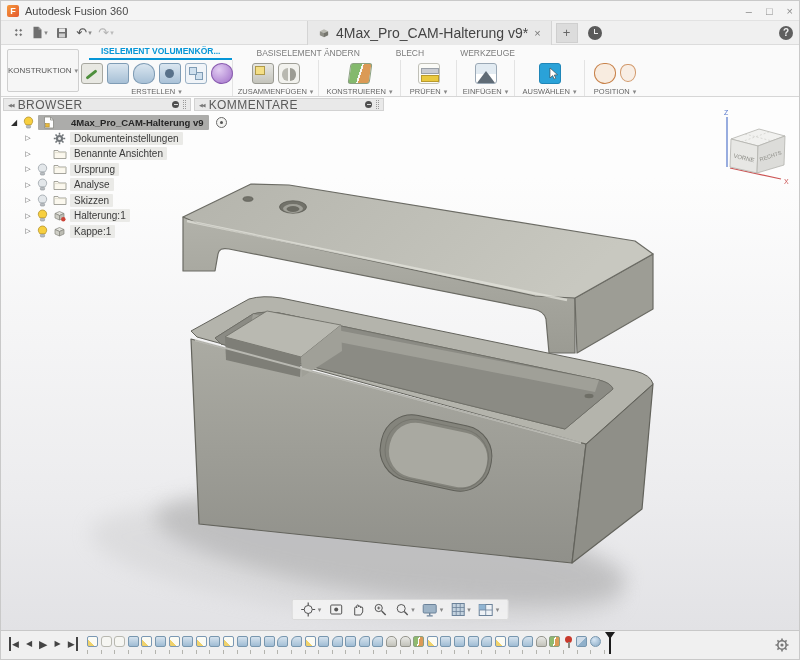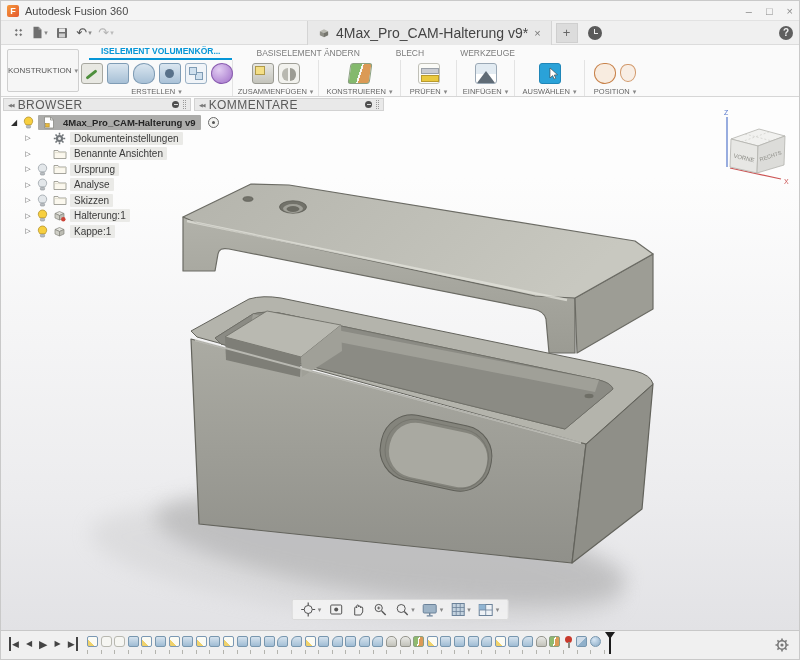--- a/index.html
+++ b/index.html
@@ -85,21 +85,21 @@
 
   
   .tree { position:absolute; left:8px; top:18px; font-size:10px; color:#3a3a3a; }
   .trow { display:flex; align-items:center; height:15.5px; gap:3px; }
   .trow.child { margin-left:14px; }
   .tri { width:10px; font-size:7px; color:#555; text-align:center; flex:none; }
   .tri.root { color:#2d2d2d; font-size:8px; }
   .bulbcell { width:13px; display:flex; justify-content:center; flex:none; }
   .ticon { width:15px; display:flex; justify-content:center; flex:none; }
   .tlabel { background:rgba(233,233,230,.95); padding:0 4px; line-height:13px; border-radius:1px; white-space:nowrap; }
-  .root-pill { display:flex; align-items:center; gap:7px; background:#acacaa; padding:1px 5px 1px 3px; border-radius:1px; color:#262626; font-weight:bold; font-size:9.5px; }
+  .root-pill { display:flex; align-items:center; gap:15px; background:#acacaa; padding:1px 5px 1px 3px; border-radius:1px; color:#262626; font-weight:bold; font-size:9.5px; }
   .radio-activate { width:11px; height:11px; border:1px solid #6a6a6a; border-radius:50%; margin-left:4px; position:relative; background:#f4f4f2; flex:none; }
   .radio-activate::after { content:""; position:absolute; left:3px; top:3px; width:3px; height:3px; border-radius:50%; background:#555; }
 
   
   .view-toolbar { position:absolute; left:50%; transform:translateX(-50%); bottom:10px; display:flex; align-items:center; gap:7px; background:rgba(244,244,244,.85); border:1px solid #dadada; border-radius:2px; padding:2px 8px; }
   .vtb { display:flex; align-items:center; gap:1px; }
 
   
   .viewcube { position:absolute; right:6px; top:8px; }
 

